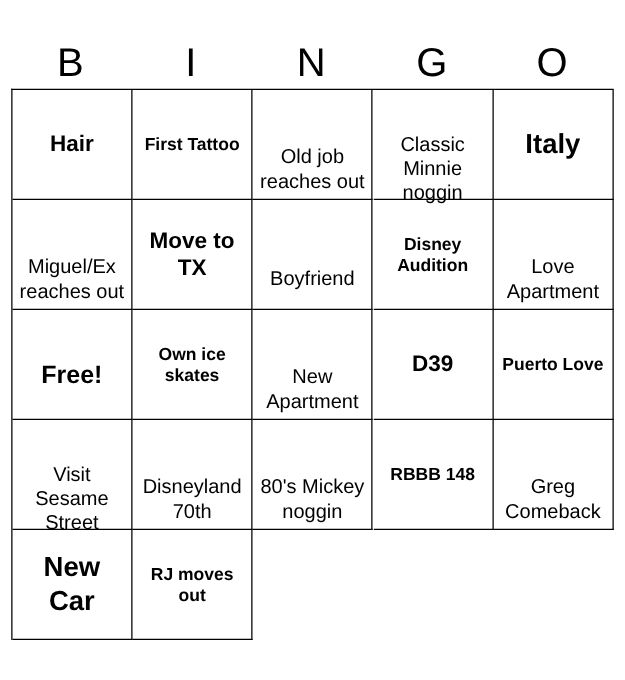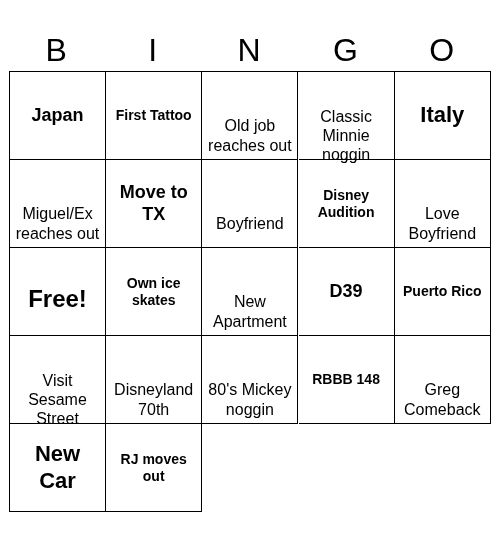--- a/index.html
+++ b/index.html
@@ -57,39 +57,39 @@
     }
     .cell-text-small {
       font-size: 16px;
       margin-top: 40px;
     }
     .cell-text-xlarge {
       font-size: 22px;
       font-weight: bold;
     }
     .cell-text-free {
-      font-size: 24px;
+      font-size: 20px;
       font-weight: bold;
       margin-top: 16px;
     }
   </style>
 </head>
 <body>
 
 <div class="bingo-container">
   <div class="bingo-header">
     <div class="bingo-header-cell">B</div>
     <div class="bingo-header-cell">I</div>
     <div class="bingo-header-cell">N</div>
     <div class="bingo-header-cell">G</div>
     <div class="bingo-header-cell">O</div>
   </div>
   <div class="bingo-grid" id="grid">
       <div class="bingo-cell">
-        <span class="cell-text-large">Japan</span>
+        <span class="cell-text-large">Hair</span>
       </div>
       <div class="bingo-cell">
         <span class="cell-text-medium">First Tattoo</span>
       </div>
       <div class="bingo-cell">
         <span class="cell-text-small">Old job reaches out</span>
       </div>
       <div class="bingo-cell">
         <span class="cell-text-small">Classic Minnie noggin</span>
       </div>
@@ -102,36 +102,36 @@
       <div class="bingo-cell">
         <span class="cell-text-large">Move to TX</span>
       </div>
       <div class="bingo-cell">
         <span class="cell-text-small">Boyfriend</span>
       </div>
       <div class="bingo-cell">
         <span class="cell-text-medium">Disney Audition</span>
       </div>
       <div class="bingo-cell">
-        <span class="cell-text-small">Love Boyfriend</span>
+        <span class="cell-text-small">Love Apartment</span>
       </div>
       <div class="bingo-cell">
         <span class="cell-text-free">Free!</span>
       </div>
       <div class="bingo-cell">
         <span class="cell-text-medium">Own ice skates</span>
       </div>
       <div class="bingo-cell">
         <span class="cell-text-small">New Apartment</span>
       </div>
       <div class="bingo-cell">
         <span class="cell-text-large">D39</span>
       </div>
       <div class="bingo-cell">
-        <span class="cell-text-medium">Puerto Rico</span>
+        <span class="cell-text-medium">Puerto Love</span>
       </div>
       <div class="bingo-cell">
         <span class="cell-text-small">Visit Sesame Street</span>
       </div>
       <div class="bingo-cell">
         <span class="cell-text-small">Disneyland 70th</span>
       </div>
       <div class="bingo-cell">
         <span class="cell-text-small">80's Mickey noggin</span>
       </div>

